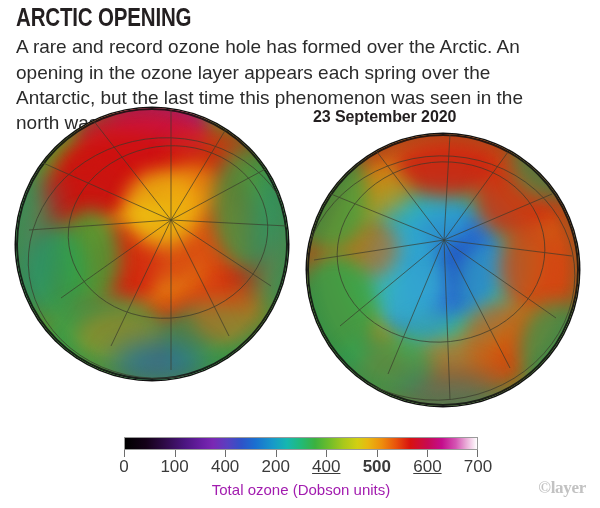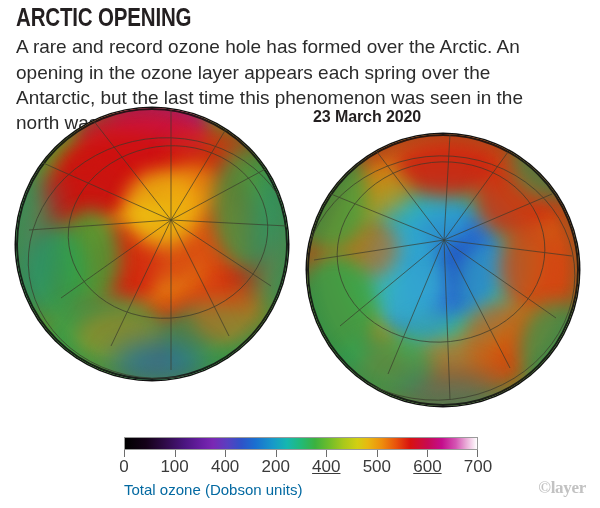--- a/index.html
+++ b/index.html
@@ -126,22 +126,23 @@
     font-size: 17px;
     color: #3a3a3a;
     transform: translateX(-50%);
     white-space: nowrap;
   }
   #cb-axis-label {
     position: absolute;
     left: 124px;
     top: 481px;
     width: 354px;
+    text-align: center;
     font-size: 15px;
-    color: #0369a1;
+    color: #a21caf;
   }
 
   #nature-logo {
     position: absolute;
     right: 14px;
     bottom: 10px;
     font-family: "Liberation Serif", serif;
     font-weight: bold;
     font-size: 17px;
     color: #c2c2c2;
@@ -206,21 +207,21 @@
           </g>
           <ellipse cx="152" cy="124" rx="100" ry="86" transform="rotate(-8 152 124)"></ellipse>
           <ellipse cx="146" cy="150" rx="134" ry="120" transform="rotate(-8 146 150)"></ellipse>
         </g>
       </svg>
     </div>
   </div>
 </div>
 
 <div class="panel" id="panel-2020">
-  <div class="panel-label">23 March 2020</div>
+  <div class="panel-label">23 September 2020</div>
   <div class="globe-wrap">
     <div class="globe">
 
       <div class="blob-soft" style="left:-30px;top:-30px;width:332px;height:332px;background:radial-gradient(circle at 50% 46%, #2f72d0 0%, #2f86d4 11%, #2fa9c4 19%, #37b58e 25%, #4bb153 32%, #d2a31a 40%, #d9490f 47%, #cf2a10 53%, #8aa92a 62%, #2fa650 76%, #1d9070 90%, #15727c 100%);"></div>
 
       <div class="blob" style="left:96px;top:78px;width:96px;height:104px;background:#2a6cd2;opacity:0.95;"></div>
       <div class="blob" style="left:118px;top:100px;width:62px;height:74px;background:#2456c4;opacity:0.80;"></div>
       <div class="blob" style="left:80px;top:140px;width:70px;height:68px;background:#2f74d4;opacity:0.80;"></div>
 
       <div class="blob" style="left:56px;top:96px;width:82px;height:96px;background:#35b7cf;opacity:0.72;"></div>
@@ -279,20 +280,20 @@
       <div class="tick" style="left: 252.857px;"></div>
       <div class="tick" style="left: 303.429px;"></div>
       <div class="tick" style="left: 353px;"></div>
     </div>
   <div class="tick-labels" id="cb-tick-labels">
       <div class="tick-label" style="left: 0px;">0</div>
       <div class="tick-label" style="left: 50.5714px;">100</div>
       <div class="tick-label" style="left: 101.143px;">400</div>
       <div class="tick-label" style="left: 151.714px;">200</div>
       <div class="tick-label" style="left: 202.286px; text-decoration: underline;">400</div>
-      <div class="tick-label" style="left: 252.857px;">500</div>
+      <div class="tick-label" style="left: 252.857px; font-weight: bold;">500</div>
       <div class="tick-label" style="left: 303.429px; text-decoration: underline;">600</div>
       <div class="tick-label" style="left: 354px;">700</div>
     </div>
 </div>
 <div id="cb-axis-label">Total ozone (Dobson units)</div>
 
 <div id="nature-logo">©layer</div>
 
 </body></html>

